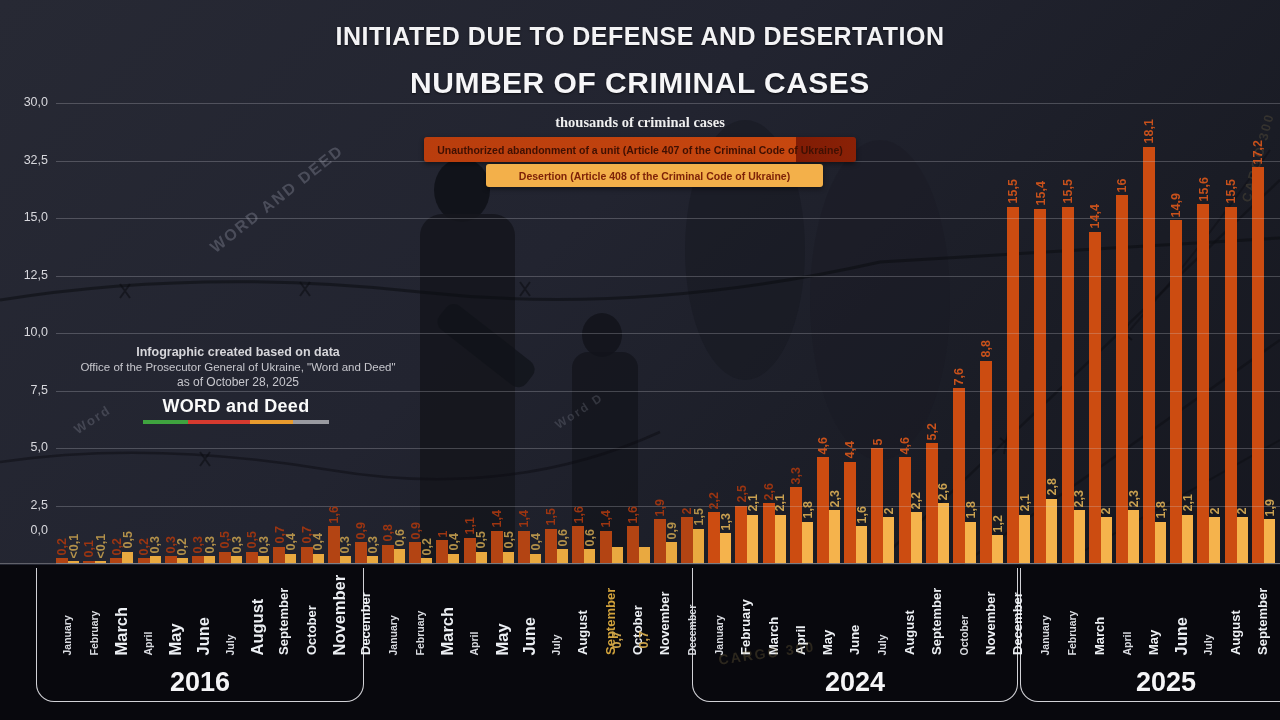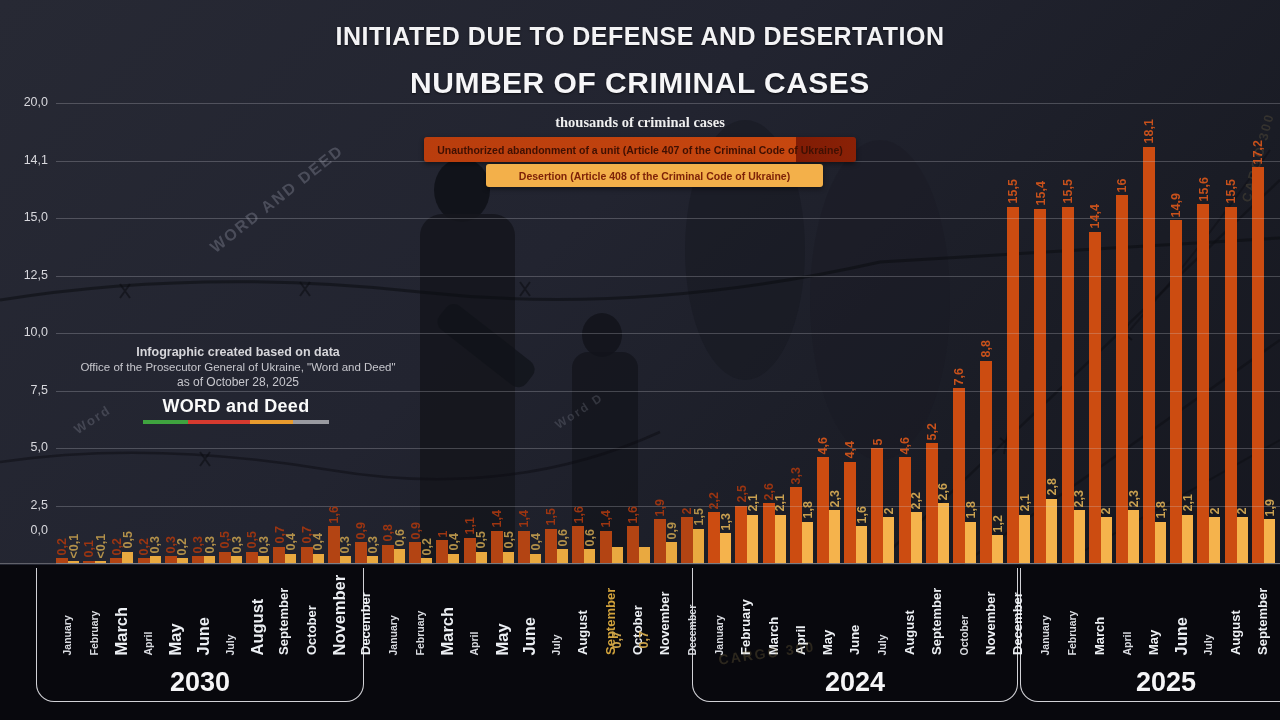--- a/index.html
+++ b/index.html
@@ -94,23 +94,23 @@
 
   <div class="legend-pill legend-407">
     <span>Unauthorized abandonment of a unit (Article 407 of the Criminal Code of Ukraine)</span>
   </div>
   <div class="legend-pill legend-408">
     <span>Desertion (Article 408 of the Criminal Code of Ukraine)</span>
   </div>
 
   <div id="grid-layer">
       <div class="gridline" style="top: 103px;"></div>
-      <div class="ytick" style="top: 95px;">20,0</div>
+      <div class="ytick" style="top: 95px;">30,0</div>
       <div class="gridline" style="top: 160.5px;"></div>
-      <div class="ytick" style="top: 152.5px;">14,1</div>
+      <div class="ytick" style="top: 152.5px;">32,5</div>
       <div class="gridline" style="top: 218px;"></div>
       <div class="ytick" style="top: 210px;">15,0</div>
       <div class="gridline" style="top: 275.5px;"></div>
       <div class="ytick" style="top: 267.5px;">12,5</div>
       <div class="gridline" style="top: 333px;"></div>
       <div class="ytick" style="top: 325px;">10,0</div>
       <div class="gridline" style="top: 390.5px;"></div>
       <div class="ytick" style="top: 382.5px;">7,5</div>
       <div class="gridline" style="top: 448px;"></div>
       <div class="ytick" style="top: 440px;">5,0</div>
@@ -297,21 +297,21 @@
       <div class="bar" style="left: 1251.82px; top: 167.4px; width: 12px; height: 395.6px; background: rgb(204, 76, 17);"></div>
       <div class="bar" style="left: 1263.82px; top: 519.3px; width: 11px; height: 43.7px; background: rgb(245, 179, 76);"></div>
       <div class="vlabel" style="left: 1264.02px; top: 151.9px; color: rgb(200, 81, 27);">17,2</div>
       <div class="vlabel" style="left: 1275.52px; top: 503.8px; color: rgb(201, 160, 80);">1,9</div>
     </div>
 
   <div class="abs axis-strip"></div>
   <div class="abs baseline"></div>
 
   <div class="bracket bk0">
-    <div class="year-label">2030</div>
+    <div class="year-label">2016</div>
   </div>
   <div class="bracket bk2">
     <div class="year-label">2024</div>
   </div>
   <div class="bracket bk3">
     <div class="year-label">2025</div>
   </div>
 
   <div id="month-layer">
       <div class="mlabel em0" style="left: 71.75px; top: 644.5px;">January</div>

